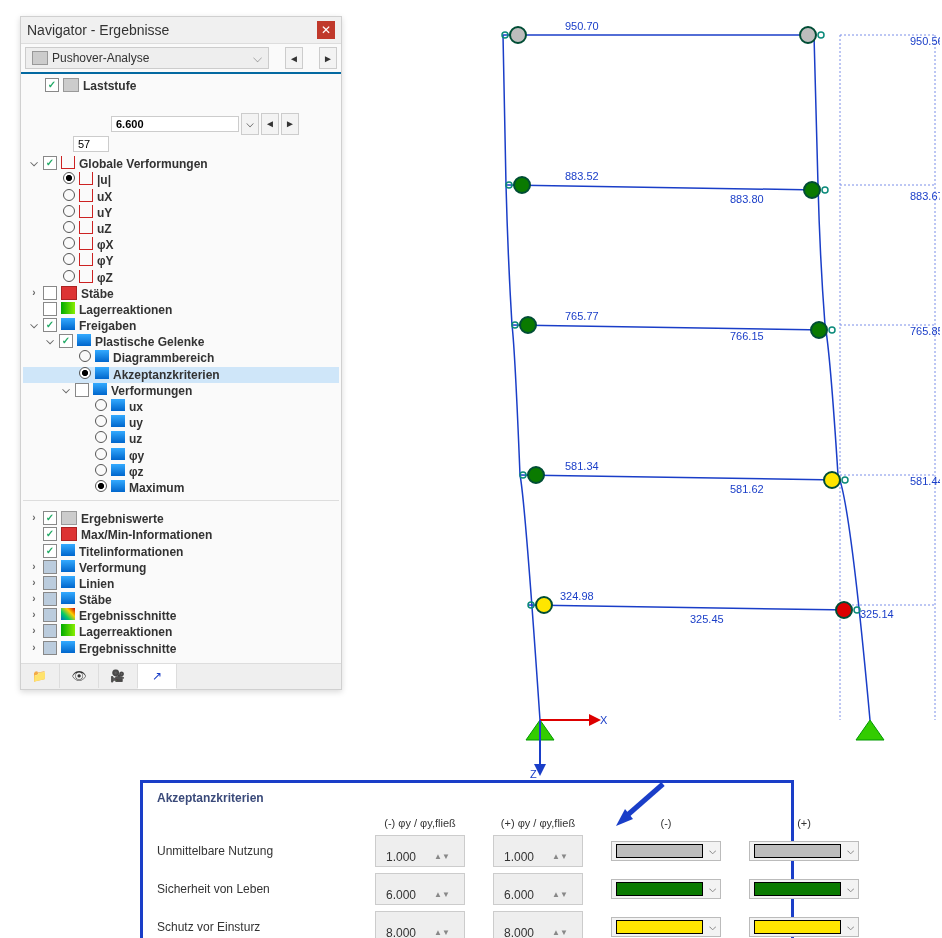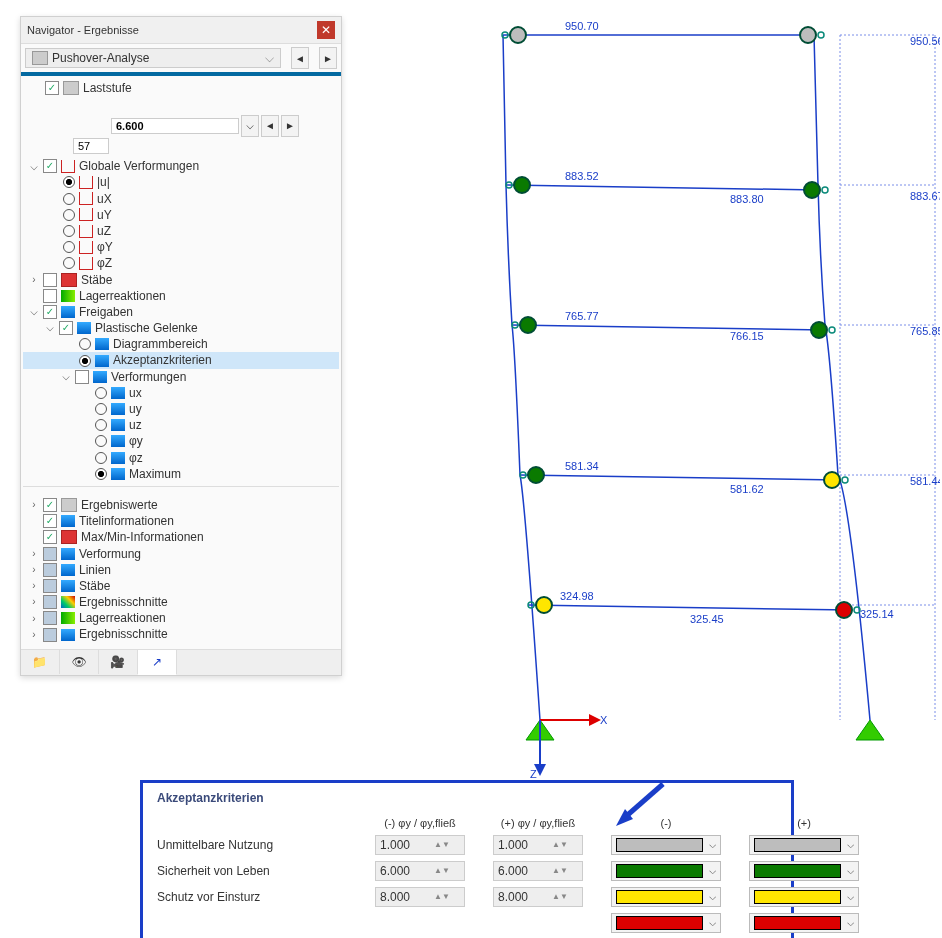--- a/index.html
+++ b/index.html
@@ -20,42 +20,42 @@
     background: #fafafa;
     border: 1px solid #d0d0d0;
     box-shadow: 0 2px 6px rgba(0,0,0,0.15);
   }
   .nav-header {
     display: flex; justify-content: space-between; align-items: center;
     padding: 4px 6px;
     background: #f0f0f0;
     border-bottom: 1px solid #ddd;
   }
-  .nav-header .title { font-size: 11px; }
+  .nav-header .title { font-size: 14px; }
   .close-btn {
     width: 18px; height: 18px; background: #c0392b; color: #fff;
     display:flex;align-items:center;justify-content:center;
     font-size: 12px; cursor:pointer;
   }
   .dropdown-row {
-    display:flex; align-items:center; gap:10px;
+    display:flex; gap:16px;
     padding: 3px 4px;
-    border-bottom: 4px solid #0369a1;
+    border-bottom: 2px solid #0369a1;
   }
   .dropdown {
     flex:1; background:#eee; border:1px solid #ccc; padding:2px 6px;
     display:flex; justify-content:space-between; align-items:center;
   }
   .mini-btn {
     width:16px;height:20px;border:1px solid #ccc;background:#f3f3f3;
     display:flex;align-items:center;justify-content:center;font-size:10px;
     cursor:pointer;
   }
   .tree { padding: 4px 2px 6px 2px; line-height:1.35; }
-  .row { display:flex; align-items:center; gap:4px; padding:0 4px; white-space:nowrap;}
+  .row { display:flex; gap:4px; padding:0 4px; white-space:nowrap;font-weight:bold;}
   .row.sel { background:#cfe6f9; }
   .sep { height:6px; border-top:1px solid #ddd; margin:4px 0;}
   .chev { width:10px; display:inline-block; text-align:center; color:#666; cursor:pointer; font-size:10px;}
   .chev.empty { visibility:hidden; }
   .cb { width:12px;height:12px; border:1px solid #888; background:#fff; display:inline-flex;align-items:center;justify-content:center;font-size:10px;line-height:1;}
   .cb.checked::after{content:"✓";color:#2a6;}
   .cb.sq { background:#bcd; }
   .rb { width:10px;height:10px;border:1px solid #555;border-radius:50%; display:inline-block;}
   .rb.on { background: radial-gradient(circle,#000 0 40%, #fff 45% 100%); }
   .ico { width:14px;height:12px; display:inline-block; }
@@ -87,21 +87,21 @@
   .lbl { font-size:11px; fill:#1a3ec8; font-family:inherit;}
   
   .acc-panel {
     position:absolute; left:140px; top:780px; width:620px;
     border:3px solid #1a3ec8; background:#fff; padding:8px 14px 14px 14px;
   }
   .acc-panel h3 { margin:0 0 12px 0; font-size:12px; font-weight:bold; color:#3a4a7a;}
   .acc-grid { display:grid; grid-template-columns: 190px 90px 90px 110px 110px; gap:6px 28px; align-items:center;}
   .hdr { font-size:11px; color:#333; text-align:center;}
   .numbox { background:#eee; border:1px solid #ccc; display:flex; align-items:center;}
-  .numbox span{flex:1;padding:2px 4px;}
+  .numbox span{flex:1;text-align:right;padding:2px 4px;margin-top:12px;}
   .numbox .spin{width:12px;font-size:8px;color:#888;display:flex;flex-direction:column;align-items:center;line-height:1;}
   .colsel { border:1px solid #bbb; background:#f3f3f3; display:flex; align-items:center; padding:2px 4px; gap:6px; cursor:pointer;}
   .swatch { flex:1; height:12px; border:1px solid #000;}
   .swatch.gray{background:#bdbdbd;} .swatch.green{background:#0a7a00;} .swatch.yellow{background:#ffe600;} .swatch.red{background:#d00;}
   .carets{font-size:9px;color:#555;}
   .arrow { position:absolute; }
 </style>
 </head>
 <body>
 
@@ -159,20 +159,25 @@
         <span>uY</span>
       </div>
     <div class="row" style="padding-left:40px">
         <span class="rb"></span>
         <span class="ico u"></span>
         <span>uZ</span>
       </div>
     <div class="row" style="padding-left:40px">
         <span class="rb"></span>
         <span class="ico u"></span>
+        <span>φX</span>
+      </div>
+    <div class="row" style="padding-left:40px">
+        <span class="rb"></span>
+        <span class="ico u"></span>
         <span>φY</span>
       </div>
     <div class="row" style="padding-left:40px">
         <span class="rb"></span>
         <span class="ico u"></span>
         <span>φZ</span>
       </div>
 
     <div class="row" style="padding-left:6px">
         <span class="chev">›</span>
@@ -249,28 +254,28 @@
 
     <div class="row" style="padding-left:6px">
         <span class="chev">›</span>
         <span class="cb checked"></span>
         <span class="ico gray"></span>
         <span>Ergebniswerte</span>
       </div>
     <div class="row" style="padding-left:6px">
         <span class="chev empty">·</span>
         <span class="cb checked"></span>
-        <span class="ico blue"></span>
-        <span>Titelinformationen</span>
+        <span class="ico red"></span>
+        <span>Max/Min-Informationen</span>
       </div>
     <div class="row" style="padding-left:6px">
         <span class="chev empty">·</span>
         <span class="cb checked"></span>
-        <span class="ico red"></span>
-        <span>Max/Min-Informationen</span>
+        <span class="ico blue"></span>
+        <span>Titelinformationen</span>
       </div>
     <div class="row" style="padding-left:6px">
         <span class="chev">›</span>
         <span class="cb sq"></span>
         <span class="ico blue"></span>
         <span>Verformung</span>
       </div>
     <div class="row" style="padding-left:6px">
         <span class="chev">›</span>
         <span class="cb sq"></span>

